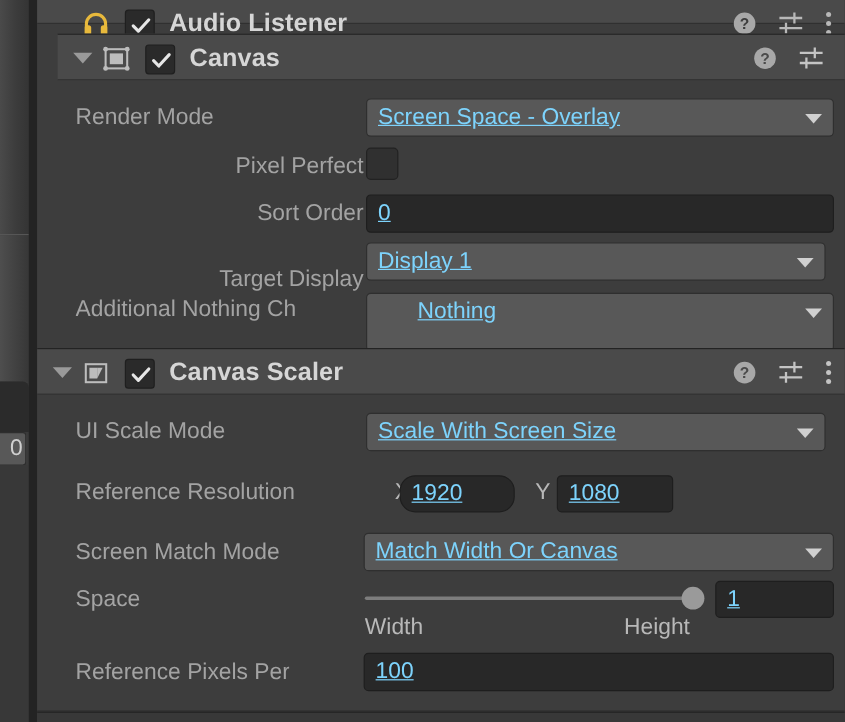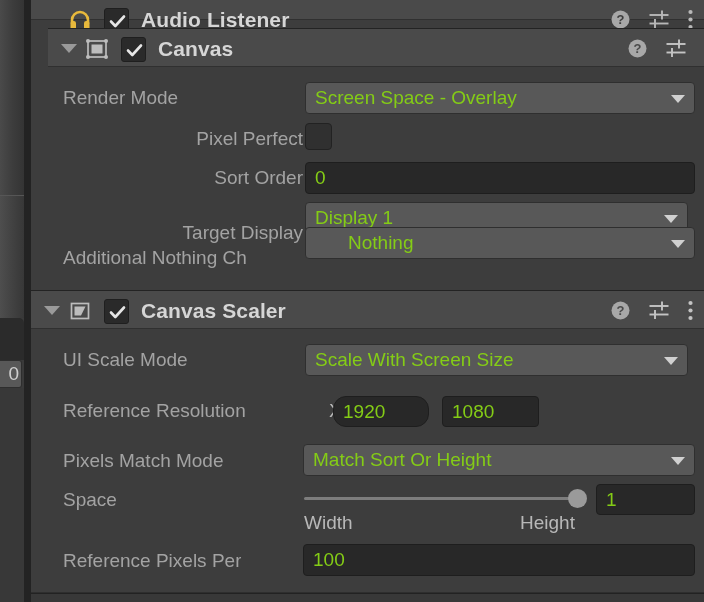--- a/index.html
+++ b/index.html
@@ -131,23 +131,24 @@
     line-height: 22px;
   }
   .label-left  { left: 32px; }
   .label-right { left: 32px; width: 240px; text-align: right; }
 
   .field {
     position: absolute;
     border-radius: 4px;
     font-size: 19px;
     line-height: 30px;
-    color: #84cc16;
+    color: #7dd3fc;
     white-space: nowrap;
     overflow: hidden;
+    text-decoration: underline;
   }
   
   .popup {
     background: #585858;
     border: 1px solid #2f2f2f;
     padding-left: 9px;
     cursor: pointer;
   }
   .popup .arrow {
     position: absolute; right: 9px; top: 12px;
@@ -309,21 +310,21 @@
     <div class="prop-label label-right" style="top:167px;">Sort Order</div>
     <div class="field input" style="left:274px; top:162px; width:390px; height:32px;">0</div>
 
     <div class="prop-label label-right" style="top:222px;">Target Display</div>
     <div class="field popup" style="left:274px; top:202px; width:383px; height:32px;">
       <span>Display 1</span>
       <span class="arrow"></span>
     </div>
 
     <div class="prop-label label-left" style="top:247px; max-width:241px; overflow:hidden;">Additional Nothing Ch</div>
-    <div class="field popup" style="left:274px; top:227px; width:390px; height:32px;padding-left:42px;">
+    <div class="field popup" style="left:274px; top:244px; width:390px; height:49px;padding-left:42px;">
       <span>Nothing</span>
       <span class="arrow"></span>
     </div>
 
     <div class="comp-header" style="top:290px;">
       <div class="foldout"></div>
       <div class="comp-icon">
         <svg width="24" height="24" viewBox="0 0 24 24">
           <rect x="3.5" y="4.5" width="17" height="15" fill="none" stroke="#bdbdbd" stroke-width="1.7"></rect>
           <path d="M6.5 7.5 H13 V16.5 H6.5 Z" fill="#bdbdbd"></path>
@@ -358,25 +359,25 @@
     <div class="prop-label label-left" style="top:349px;">UI Scale Mode</div>
     <div class="field popup" style="left:274px; top:344px; width:383px; height:32px;">
       <span>Scale With Screen Size</span>
       <span class="arrow"></span>
     </div>
 
     <div class="prop-label label-left" style="top:400px;">Reference Resolution</div>
     <div class="axis-label" style="left:298px; top:396px;">X</div>
     <div class="field input" style="left:302px; top:396px; width:96px; height:31px;border-radius:13px;">1920</div>
     <div class="axis-label" style="left:415px; top:396px;">Y</div>
-    <div class="field input" style="left:411px; top:396px; width:97px; height:31px;">1080</div>
-
-    <div class="prop-label label-left" style="top:450px;">Pixels Match Mode</div>
+    <div class="field input" style="left:433px; top:396px; width:97px; height:31px;">1080</div>
+
+    <div class="prop-label label-left" style="top:450px;">Screen Match Mode</div>
     <div class="field popup" style="left:272px; top:444px; width:392px; height:32px;">
-      <span>Match Sort Or Height</span>
+      <span>Match Width Or Canvas</span>
       <span class="arrow"></span>
     </div>
 
     <div class="prop-label label-left" style="top:489px;">Space</div>
     <div class="slider-track" style="left:273px; top:497px; width:278px;"></div>
     <div class="slider-knob" style="left:537px; top:489px;"></div>
     <div class="field input" style="left:565px; top:484px; width:99px; height:31px;">1</div>
     <div class="slider-end" style="left:273px; top:512px;">Width</div>
     <div class="slider-end" style="left:489px; top:512px;">Height</div>
 

